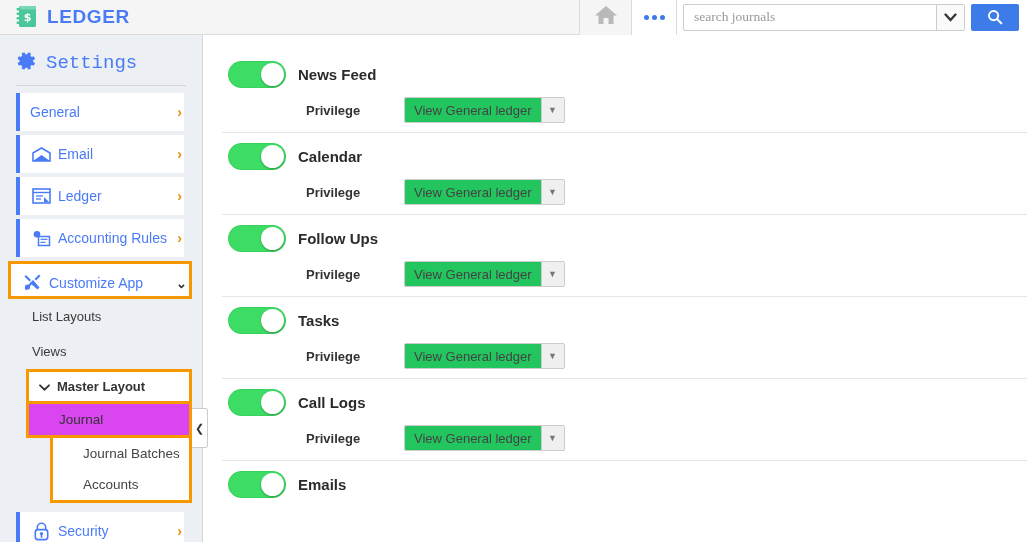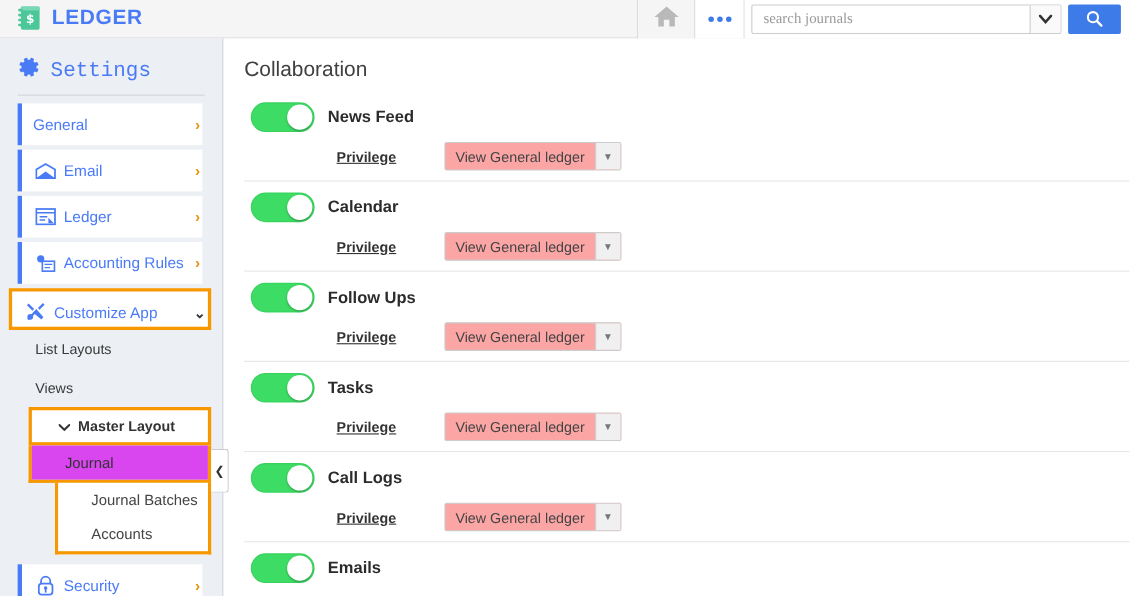--- a/index.html
+++ b/index.html
@@ -92,21 +92,21 @@
   .nav-item.highlight .nav-chev { color: #333; font-size: 13px; }
 
   .sub-head {
     font-size: 13px; font-weight: normal; color: #3a3a3a;
     padding: 10px 0 10px 32px;
   }
   .group-box { margin: 0 10px 0 26px; }
   .box-orange { border: 3px solid #f79800; background: #fff; }
   .master-row {
     display: flex; align-items: flex-end; gap: 7px;
-    padding: 7px 0 7px 24px;
+    padding: 7px 0 7px 10px;
     font-size: 13px; font-weight: bold; color: #333;
     cursor: pointer;
   }
   .sub-item {
     font-size: 13.5px; color: #444;
     padding: 8px 0 8px 30px;
     background: #fff; cursor: pointer;
   }
   .sub-item.selected { background: #d946ef; color: #333; }
 
@@ -136,24 +136,24 @@
     box-shadow: inset 0 0 0 1px rgba(0,0,0,.05);
   }
   .toggle .knob {
     position: absolute; top: 2px; right: 2px; width: 23px; height: 23px;
     border-radius: 50%; background: #fff;
     box-shadow: 0 1px 2px rgba(0,0,0,.3);
   }
   .feature-name { font-size: 15px; font-weight: bold; color: #2b2b2b; }
 
   .priv-row { display: flex; align-items: center; gap: 0; padding: 9px 0 0 84px; }
-  .priv-label { font-size: 13px; font-weight: bold; color: #333; width: 98px; text-decoration: underline; }
+  .priv-label { font-size: 13px; font-weight: bold; color: #333; width: 98px; }
   .select {
     display: flex; align-items: stretch; height: 26px;
-    border: 1px solid #ccc; background: #fca5a5; border-radius: 2px;
+    border: 1px solid #ccc; background: #22c55e; border-radius: 2px;
   }
   .select-value {
     padding: 0 9px; display: flex; align-items: center;
     font-size: 13px; color: #444; white-space: nowrap;
   }
   .select-arrow {
     width: 23px; border-left: 1px solid #ccc; background: #f0f0f0;
     display: flex; align-items: center; justify-content: center;
     font-size: 9px; color: #777;
   }
@@ -321,21 +321,20 @@
         </svg>
       </span>
       <span class="nav-label">Security</span>
       <span class="nav-chev">›</span>
     </div>
 
     <div class="collapse-handle">❮</div>
   </div>
 
   <div class="main">
-    <div class="main-title">Collaboration</div>
 
     <div class="feature-row">
       <div class="feature-top">
         <div class="toggle">
             <span class="knob"></span>
           </div>
         <span class="feature-name">News Feed</span>
       </div>
       <div class="priv-row">
         <span class="priv-label">Privilege</span>

